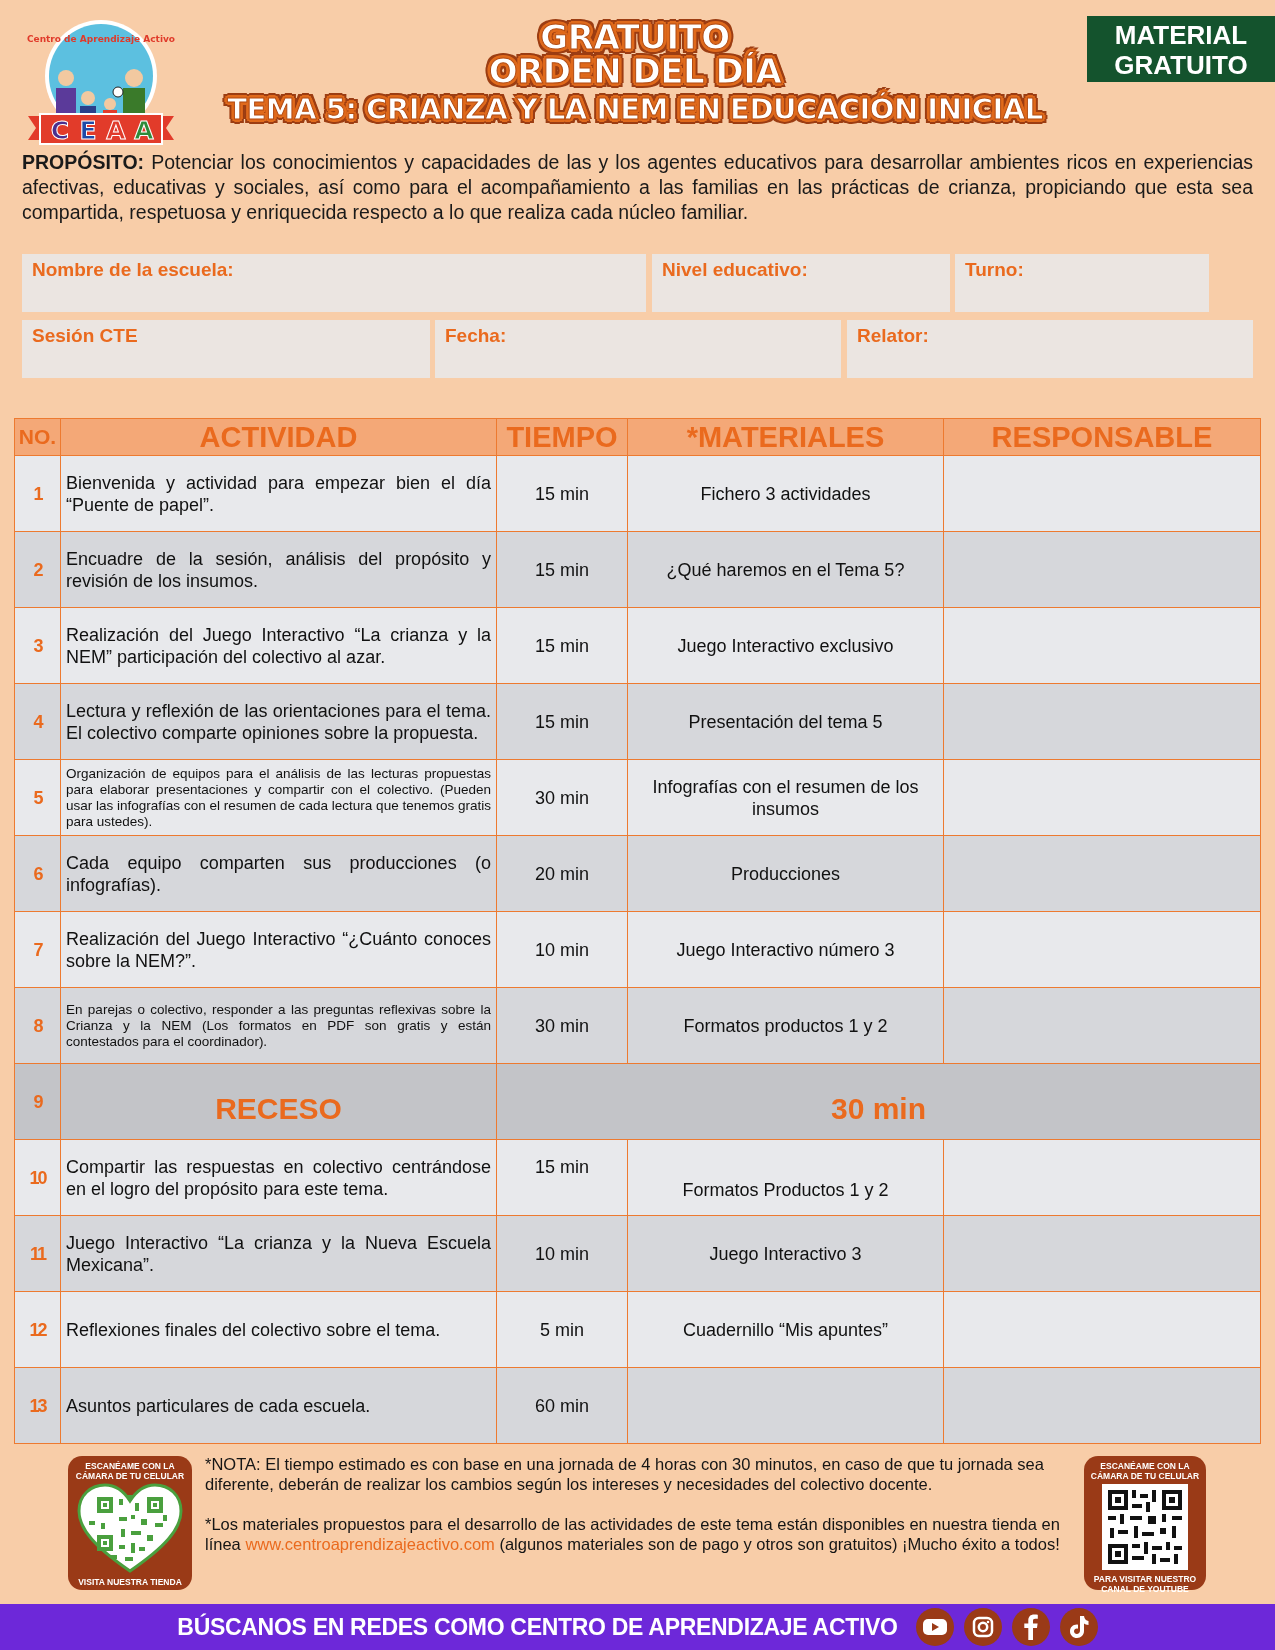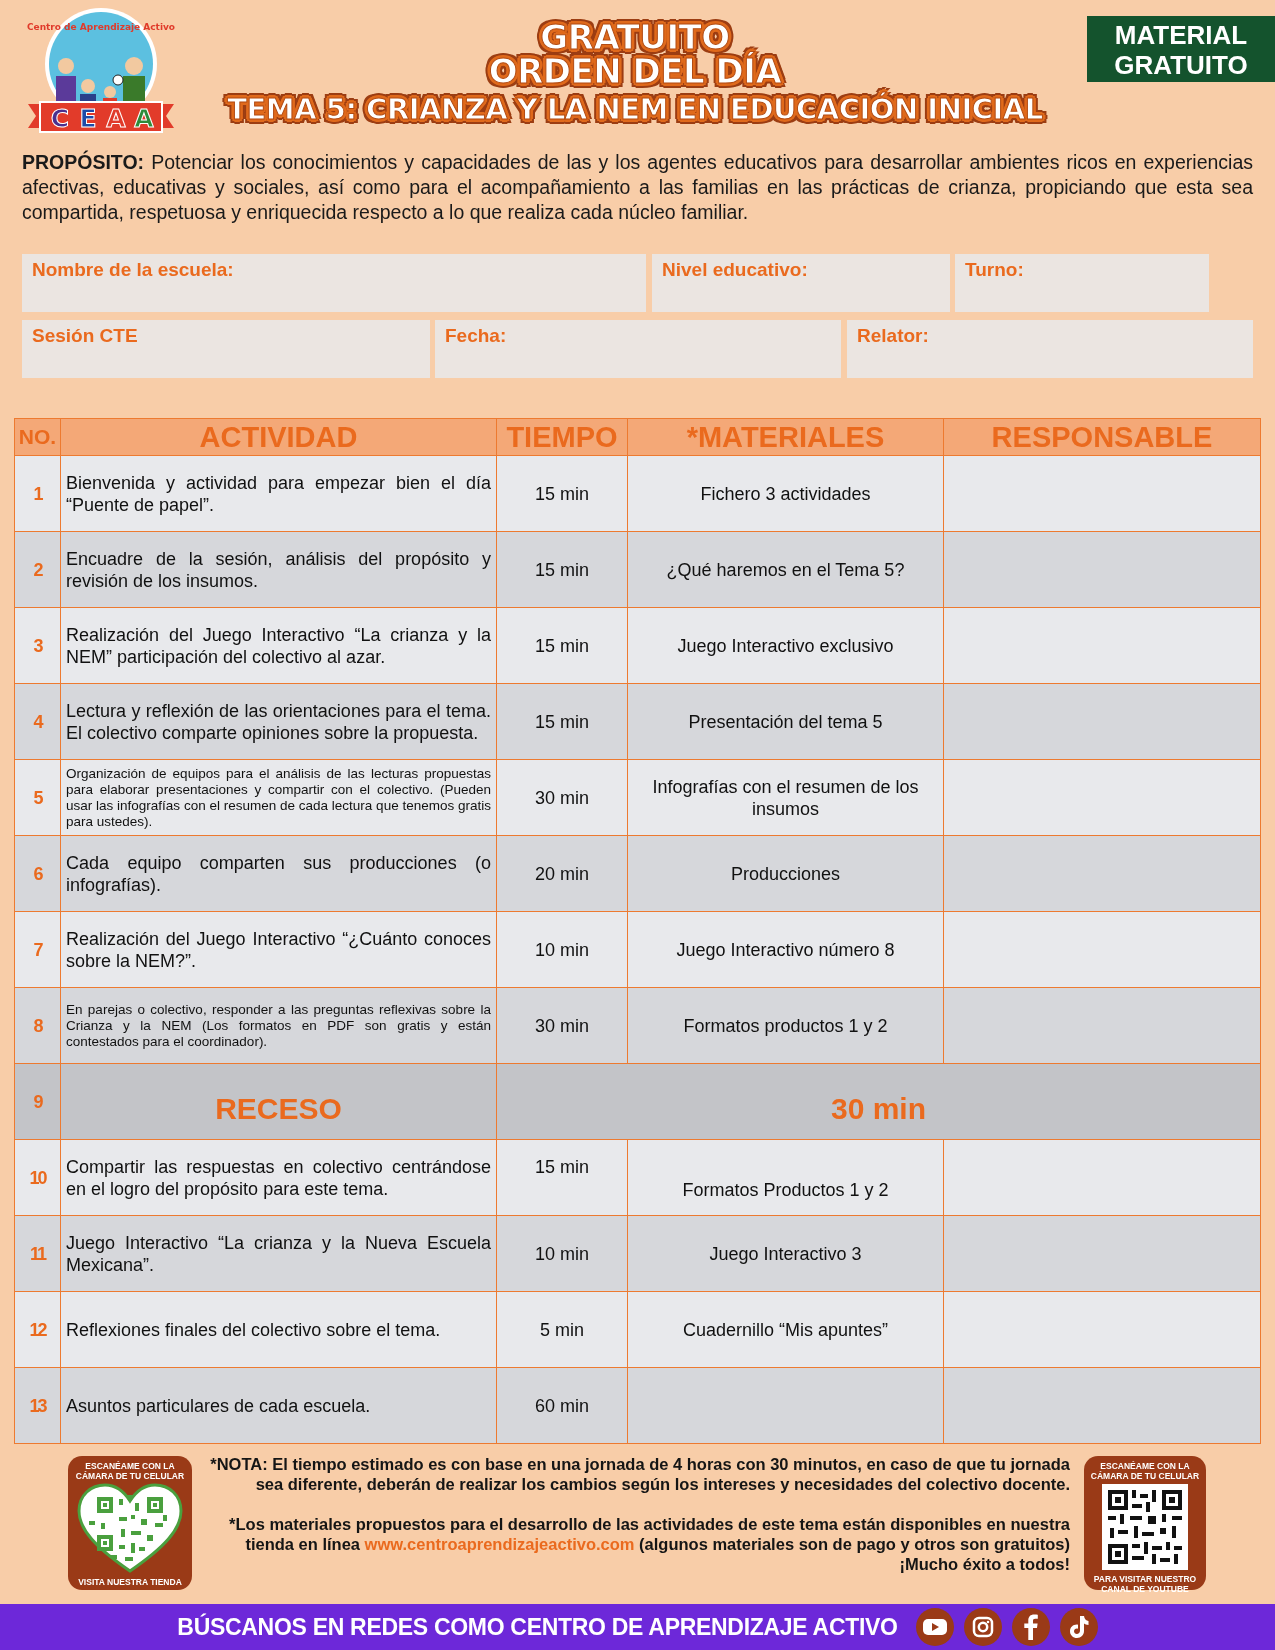--- a/index.html
+++ b/index.html
@@ -4,21 +4,21 @@
 <style>
   * { box-sizing: border-box; margin: 0; padding: 0; }
   html, body { width: 1275px; height: 1650px; overflow: hidden; }
   body {
     background: #f8cda8;
     font-family: "Liberation Sans", "DejaVu Sans", sans-serif;
     color: #111;
     position: relative;
   }
   .logo {
-    position: absolute; left: 26px; top: 4px; width: 150px; height: 132px; text-align: center;
+    position: absolute; left: 26px; top: 16px; width: 150px; height: 132px; text-align: center;
   }
   .title-block {
     position: absolute; left: 180px; top: 14px; width: 910px; text-align: center;
   }
   .title-line {
     font-family: "DejaVu Sans", sans-serif;
     font-weight: bold; color: #fff; line-height: 1;
     -webkit-text-stroke: 1px #b24b12;
     text-shadow:
       2px 2px 0 #e06a1c, -2px 2px 0 #e06a1c, 2px -2px 0 #e06a1c, -2px -2px 0 #e06a1c,
@@ -71,21 +71,21 @@
     color: #ea6a1e; font-weight: bold; font-size: 30px; text-align: center;
     padding-top: 14px;
   }
   .qr-card {
     position: absolute; background: #9a3a17; border-radius: 14px; color: #fff;
     font-weight: bold; text-align: center; font-size: 8.5px; line-height: 10px;
   }
   .qr-card .cap-top { padding-top: 5px; }
   .note {
     position: absolute; left: 205px; top: 1454px; width: 865px;
-    text-align: right; font-weight: bold; font-size: 16.5px; line-height: 20px; color: #151515;
+    text-align: left; font-weight: normal; font-size: 16.5px; line-height: 20px; color: #151515;
   }
   .note p + p { margin-top: 20px; }
   .note .link { color: #ea6a1e; }
   .footer {
     position: absolute; left: 0; top: 1604px; width: 1275px; height: 46px;
     background: #6d28d9; display: flex; align-items: center; justify-content: center;
   }
   .footer .ftxt {
     color: #fff; font-weight: bold; font-size: 23px; letter-spacing: -0.3px; margin-right: 8px;
   }
@@ -214,21 +214,21 @@
       <td class="num">6</td>
       <td class="act">Cada equipo comparten sus producciones (o infografías).</td>
       <td class="time">20 min</td>
       <td class="mat">Producciones</td>
       <td></td>
     </tr>
     <tr class="light">
       <td class="num">7</td>
       <td class="act">Realización del Juego Interactivo “¿Cuánto conoces sobre la NEM?”.</td>
       <td class="time">10 min</td>
-      <td class="mat">Juego Interactivo número 8</td>
+      <td class="mat">Juego Interactivo número 3</td>
       <td></td>
     </tr>
     <tr class="dark">
       <td class="num">8</td>
       <td class="act small">En parejas o colectivo, responder a las preguntas reflexivas sobre la Crianza y la NEM (Los formatos en PDF son gratis y están contestados para el coordinador).</td>
       <td class="time">30 min</td>
       <td class="mat">Formatos productos 1 y 2</td>
       <td></td>
     </tr>
     <tr class="recess">

